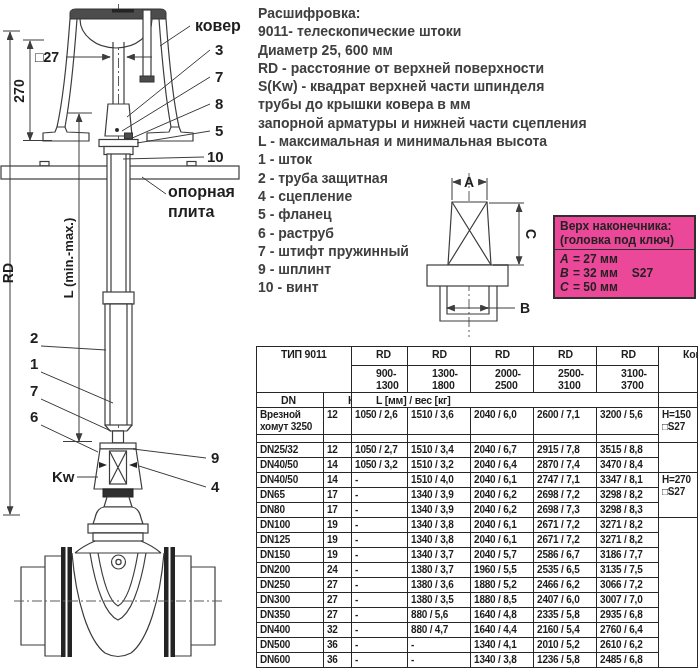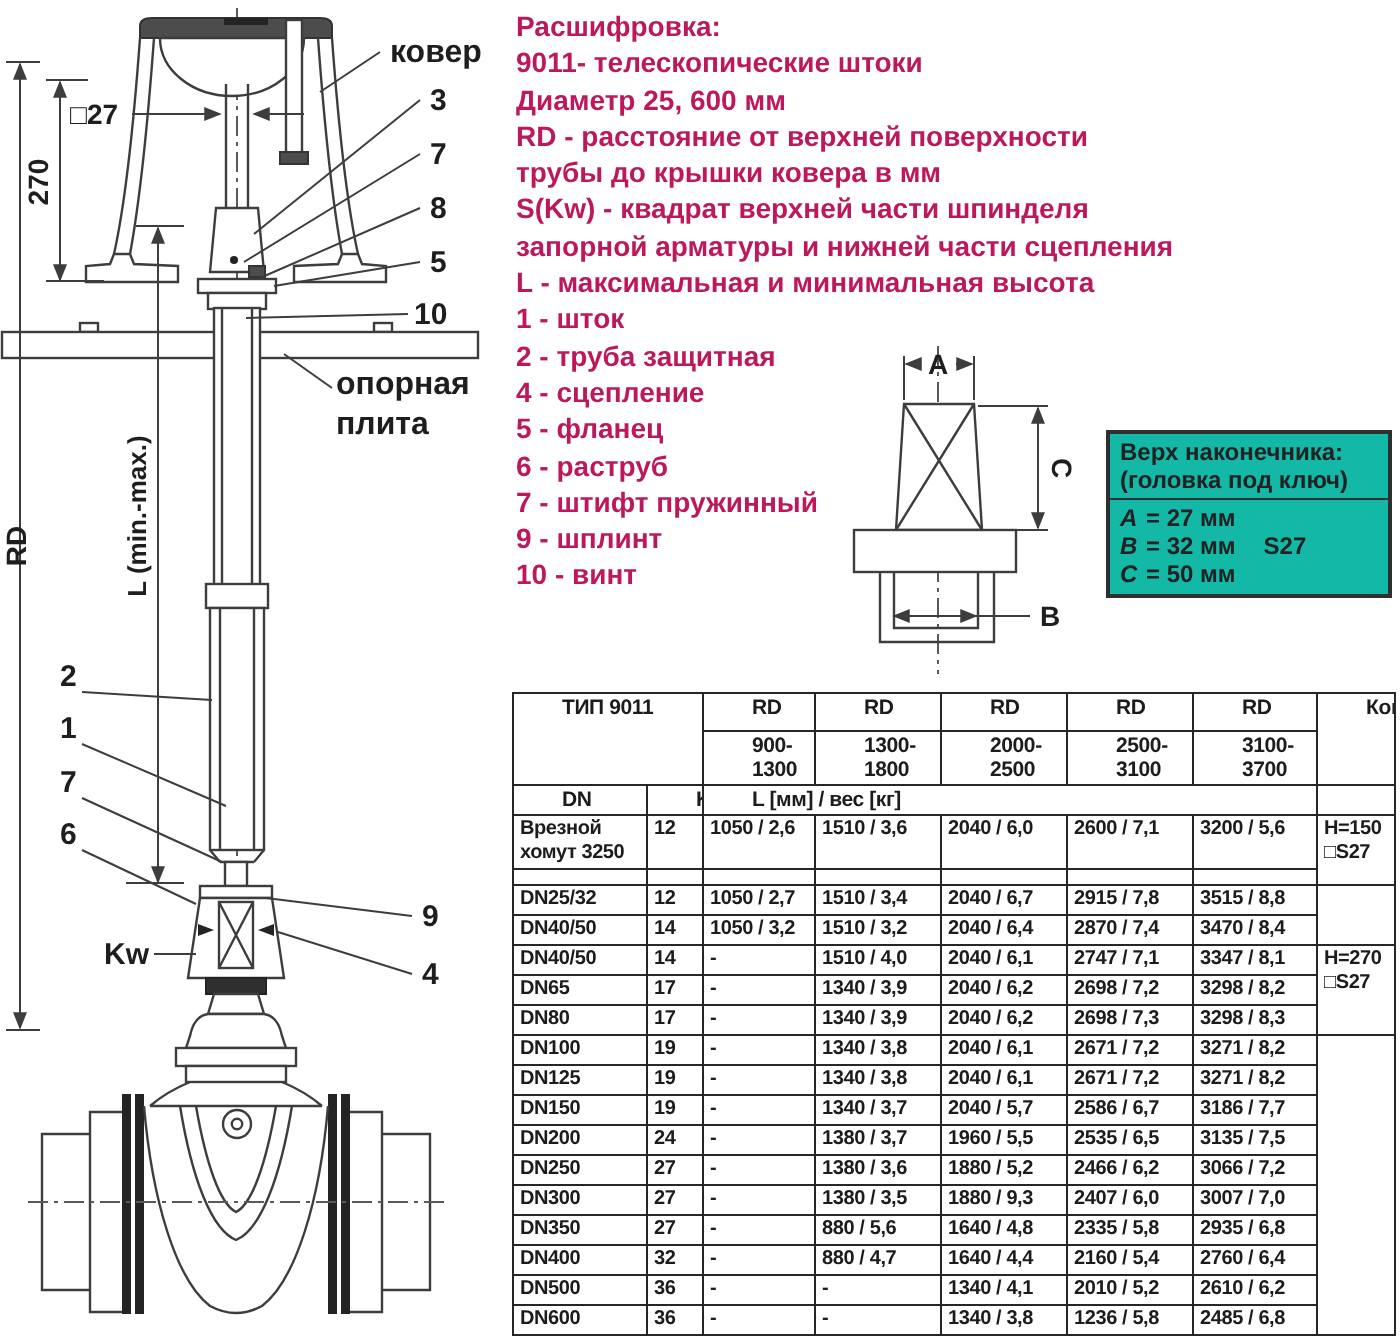--- a/index.html
+++ b/index.html
@@ -11,26 +11,26 @@
   .dk{fill:#4c4c4c;stroke:#333;stroke-width:1;}
   .blk{fill:#242424;stroke:none;}
   .cl{stroke:#5a5a5a;stroke-width:1;fill:none;stroke-dasharray:10 3 2 3;}
   .dim{stroke:#3d3d3d;stroke-width:1;fill:none;}
   .ld{stroke:#3d3d3d;stroke-width:1;fill:none;}
   .num{font-size:15px;font-weight:bold;}
   .wrd{font-size:16px;font-weight:600;}
   .dimtxt{font-size:14px;font-weight:bold;}
 
   .expl{position:absolute;left:258px;top:4px;width:420px;
-        font-size:14px;line-height:18.3px;font-weight:700;color:#be185d;}
+        font-size:14px;line-height:18.3px;font-weight:700;color:#404040;}
   .expl div{white-space:nowrap;}
 
   .specbox{position:absolute;left:553px;top:215px;width:129px;
            border:2px solid #2f2f2f;padding:2px 5px 3px 5px;
-           font-size:12px;font-weight:700;line-height:14px;color:#222;background:#14b8a6;}
+           font-size:12px;font-weight:700;line-height:14px;color:#222;background:#ec4899;}
   .spec-divider{border-top:1.5px solid #2f2f2f;margin:2px -5px;}
   .spec-row i{font-style:italic;display:inline-block;width:13px;}
   .spec-row .extra{margin-left:14px;}
 
   table.dims{position:absolute;left:256px;top:346px;width:441px;border-collapse:collapse;
              table-layout:fixed;background:#fff;
              font-size:10px;font-weight:700;color:#1c1c1c;letter-spacing:-0.2px;line-height:12px;}
   table.dims th,table.dims td{border:1.5px solid #262626;padding:1px 3px;text-align:left;
              vertical-align:top;overflow:hidden;font-weight:700;}
   table.dims thead th{font-size:10.5px;padding-left:24px;}
@@ -176,22 +176,22 @@
       <path class="ld" d="M139,466 L206,487"></path>
     </g>
   </svg>
 
   <div class="expl">
     <div>Расшифровка:</div>
     <div>
         <div>9011- телескопические штоки</div>
         <div>Диаметр 25, 600 мм</div>
         <div>RD - расстояние от верхней поверхности</div>
+        <div>S(Kw) - квадрат верхней части шпинделя</div>
         <div>трубы до крышки ковера в мм</div>
-        <div>S(Kw) - квадрат верхней части шпинделя</div>
         <div>запорной арматуры и нижней части сцепления</div>
         <div>L - максимальная и минимальная высота</div>
         <div>1 - шток</div>
         <div>2 - труба защитная</div>
         <div>4 - сцепление</div>
         <div>5 - фланец</div>
         <div>6 - раструб</div>
         <div>7 - штифт пружинный</div>
         <div>9 - шплинт</div>
         <div>10 - винт</div>
@@ -380,21 +380,21 @@
           <td>1380 / 3,6</td>
           <td>1880 / 5,2</td>
           <td>2466 / 6,2</td>
           <td>3066 / 7,2</td>
         </tr>
         <tr>
           <td class="c-dn">DN300</td>
           <td>27</td>
           <td>-</td>
           <td>1380 / 3,5</td>
-          <td>1880 / 9,3</td>
+          <td>1880 / 8,5</td>
           <td>2407 / 6,0</td>
           <td>3007 / 7,0</td>
         </tr>
         <tr>
           <td class="c-dn">DN350</td>
           <td>27</td>
           <td>-</td>
           <td>880 / 5,6</td>
           <td>1640 / 4,8</td>
           <td>2335 / 5,8</td>

